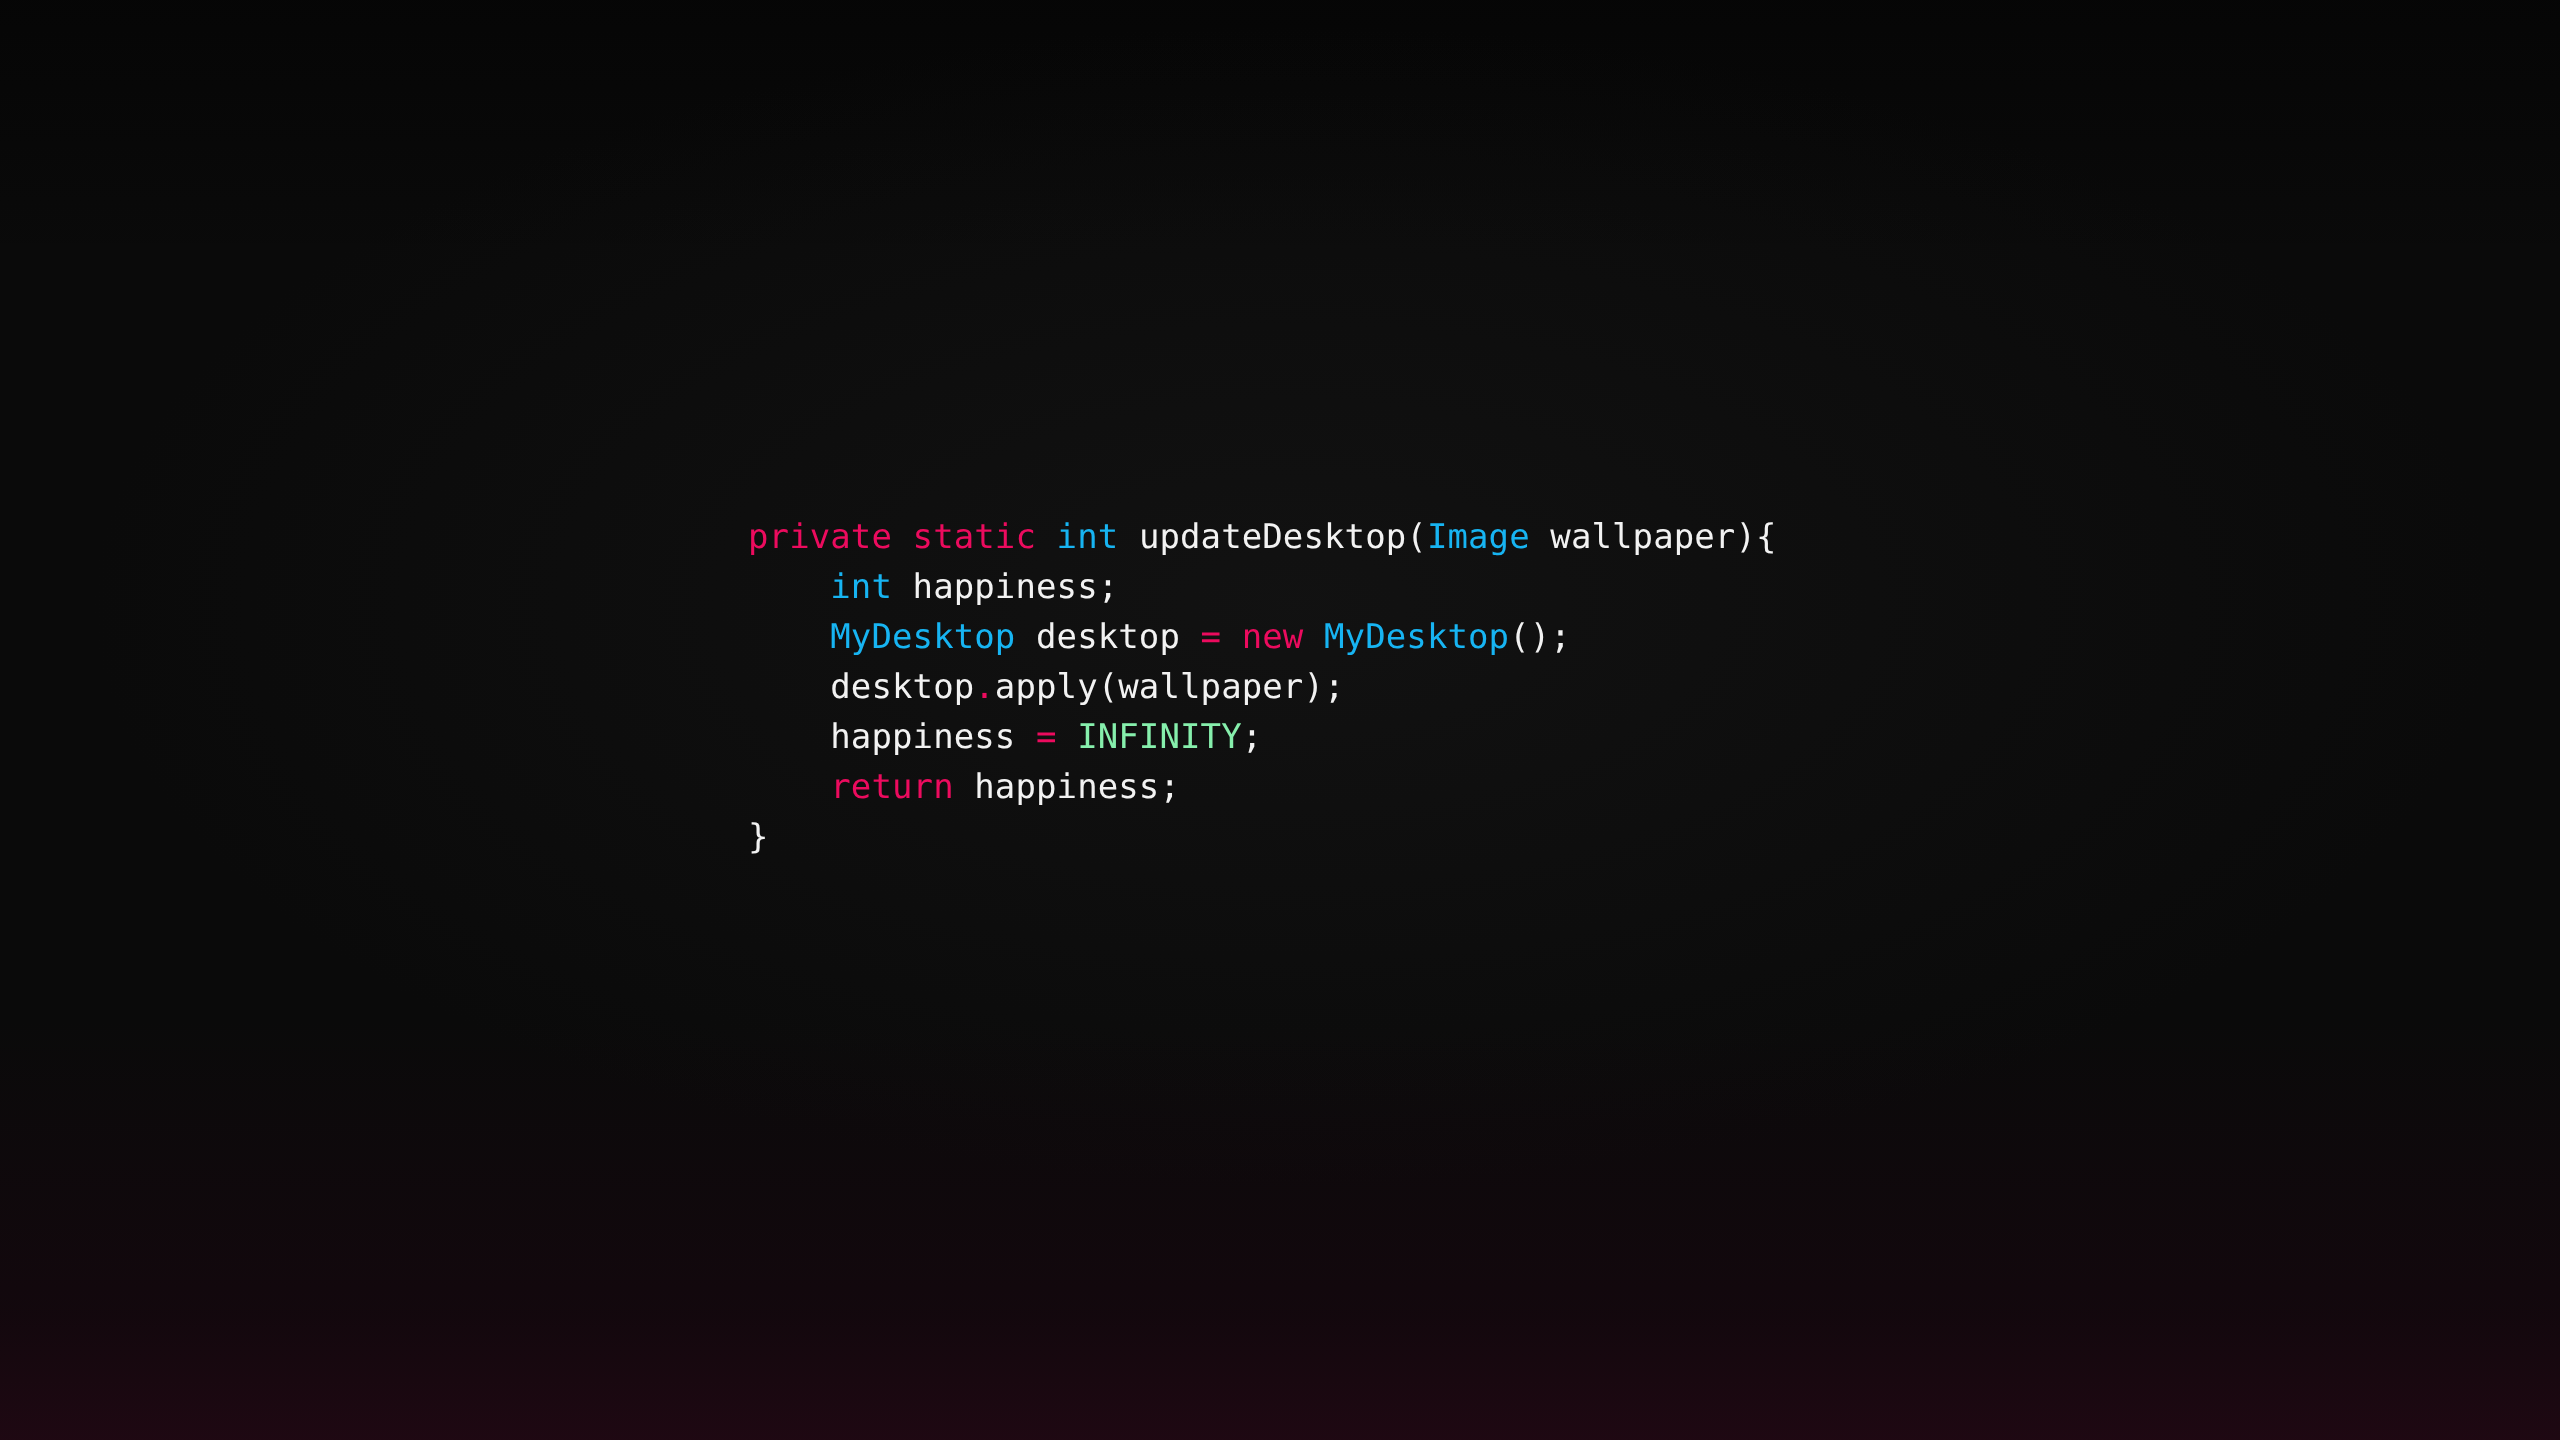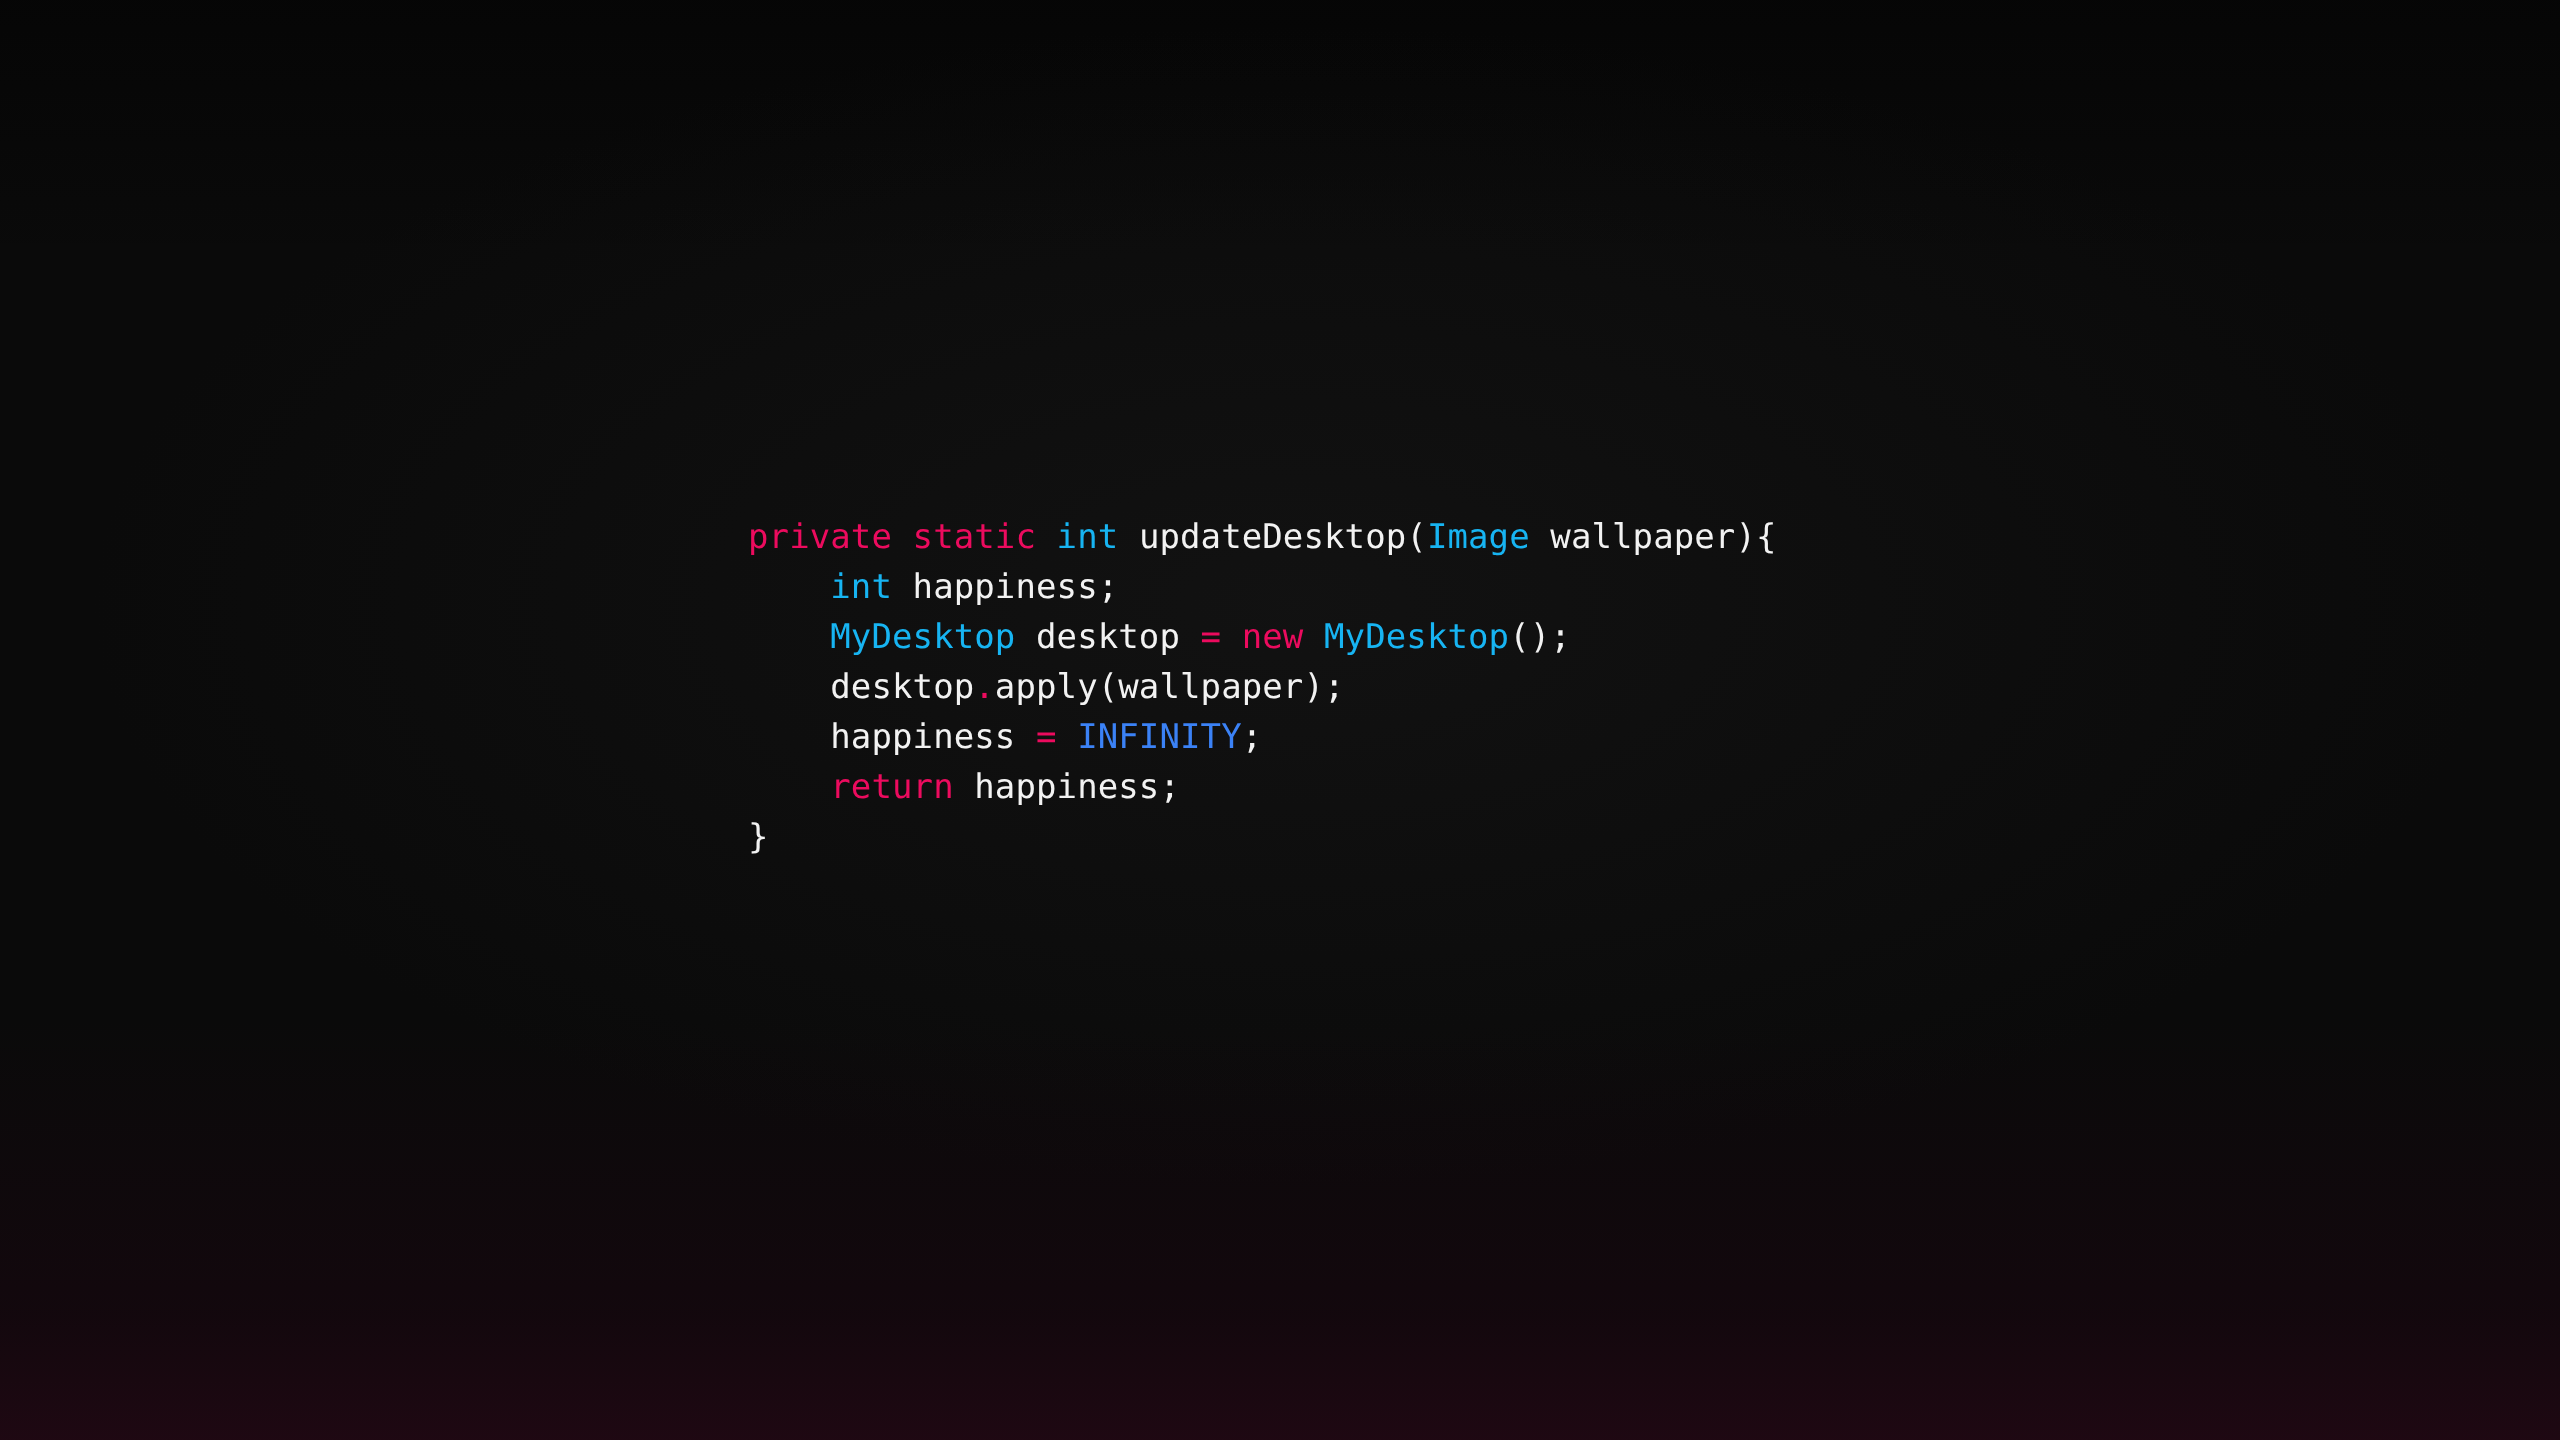--- a/index.html
+++ b/index.html
@@ -71,21 +71,21 @@
   }
 
   .code-line {
     display: block;
     height: 50px;
   }
 
   .tok-kw       { color: #ec0b5e; }
   .tok-type     { color: #17b4f2; }
   .tok-plain    { color: #f2f2f2; }
-  .tok-const    { color: #3b82f6; }
+  .tok-const    { color: #86efac; }
   .tok-op       { color: #ec0b5e; }
   .tok-punct    { color: #f2f2f2; }
 </style>
 </head>
 <body>
 
 <div id="wallpaper">
 
   <div id="tint-topfade"></div>
   <div id="tint-vignette"></div>

